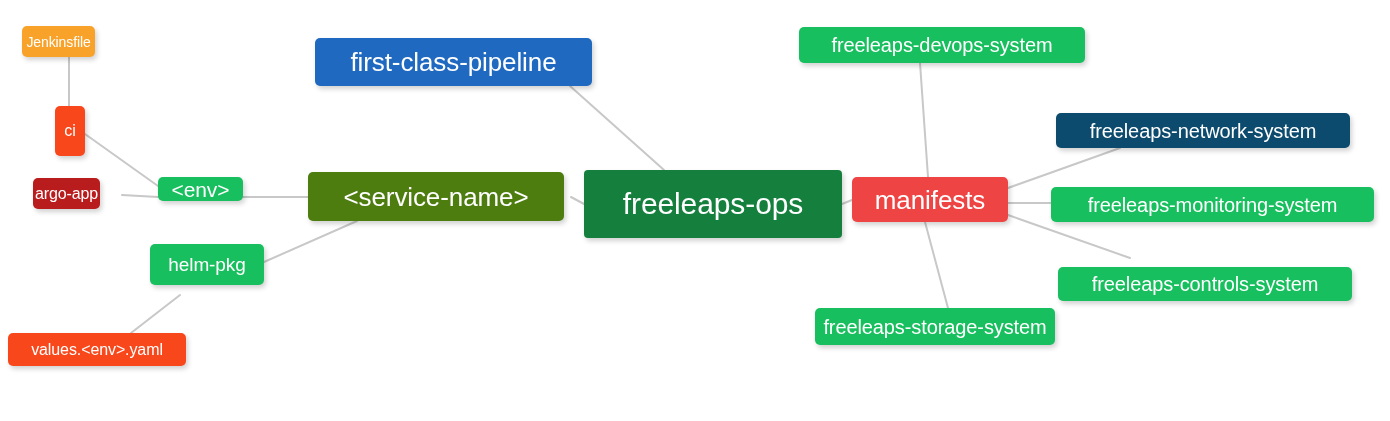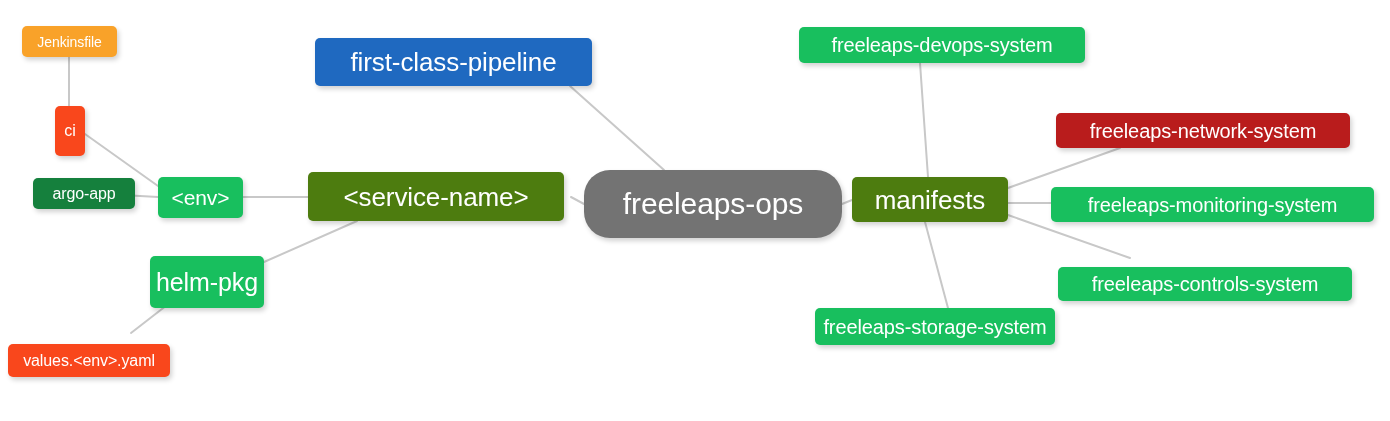--- a/index.html
+++ b/index.html
@@ -69,29 +69,29 @@
       <line class="edge" x1="158" y1="197" x2="122" y2="195" stroke="#c8c8c8"></line>
       <line class="edge" x1="69" y1="106" x2="69" y2="57" stroke="#c8c8c8"></line>
       <line class="edge" x1="180" y1="295" x2="131" y2="333" stroke="#c8c8c8"></line>
       <line class="edge" x1="928" y1="177" x2="920" y2="63" stroke="#c8c8c8"></line>
       <line class="edge" x1="1008" y1="188" x2="1120" y2="148" stroke="#c8c8c8"></line>
       <line class="edge" x1="1008" y1="203" x2="1051" y2="203" stroke="#c8c8c8"></line>
       <line class="edge" x1="1008" y1="215" x2="1130" y2="258" stroke="#c8c8c8"></line>
       <line class="edge" x1="925" y1="222" x2="948" y2="308" stroke="#c8c8c8"></line>
     </svg>
   <div id="node-layer">
-      <div class="node node-root" style="left: 584px; top: 170px; width: 258px; height: 68px; font-size: 30px; background: #737373; border-radius: 26px;">freeleaps-ops</div>
+      <div class="node node-root" style="left: 584px; top: 170px; width: 258px; height: 68px; font-size: 30px; background: #15803d;">freeleaps-ops</div>
       <div class="node node-blue" style="left: 308px; top: 172px; width: 256px; height: 49px; font-size: 26px; background: #4d7c0f;">&lt;service-name&gt;</div>
       <div class="node node-blue" style="left: 315px; top: 38px; width: 277px; height: 48px; font-size: 26px; background: rgb(31, 105, 192);">first-class-pipeline</div>
-      <div class="node node-green" style="left: 158px; top: 177px; width: 85px; height: 41px; font-size: 21px; background: rgb(24, 191, 94);">&lt;env&gt;</div>
+      <div class="node node-green" style="left: 158px; top: 177px; width: 85px; height: 24px; font-size: 21px; background: rgb(24, 191, 94);">&lt;env&gt;</div>
       <div class="node node-red" style="left: 55px; top: 106px; width: 30px; height: 50px; font-size: 16px; background: rgb(249, 71, 28);">ci</div>
-      <div class="node node-orange" style="left: 22px; top: 26px; width: 95px; height: 31px; font-size: 14px; background: rgb(249, 162, 41);">Jenkinsfile</div>
-      <div class="node node-red" style="left: 33px; top: 178px; width: 102px; height: 31px; font-size: 16px; background: #15803d;">argo-app</div>
-      <div class="node node-green" style="left: 150px; top: 256px; width: 114px; height: 52px; font-size: 25px; background: rgb(24, 191, 94);">helm-pkg</div>
-      <div class="node node-red" style="left: 8px; top: 333px; width: 162px; height: 33px; font-size: 16px; background: rgb(249, 71, 28); margin-top: 11px;">values.&lt;env&gt;.yaml</div>
-      <div class="node node-blue" style="left: 852px; top: 177px; width: 156px; height: 45px; font-size: 26px; background: #4d7c0f;">manifests</div>
+      <div class="node node-orange" style="left: 22px; top: 26px; width: 73px; height: 31px; font-size: 14px; background: rgb(249, 162, 41);">Jenkinsfile</div>
+      <div class="node node-red" style="left: 33px; top: 178px; width: 67px; height: 31px; font-size: 16px; background: #b91c1c;">argo-app</div>
+      <div class="node node-green" style="left: 150px; top: 244px; width: 114px; height: 41px; font-size: 19px; background: rgb(24, 191, 94);">helm-pkg</div>
+      <div class="node node-red" style="left: 8px; top: 333px; width: 178px; height: 33px; font-size: 16px; background: rgb(249, 71, 28);">values.&lt;env&gt;.yaml</div>
+      <div class="node node-blue" style="left: 852px; top: 177px; width: 156px; height: 45px; font-size: 26px; background: #ef4444;">manifests</div>
       <div class="node node-green" style="left: 799px; top: 27px; width: 286px; height: 36px; font-size: 20px; background: rgb(24, 191, 94);">freeleaps-devops-system</div>
-      <div class="node node-green" style="left: 1056px; top: 113px; width: 294px; height: 35px; font-size: 20px; background: #b91c1c;">freeleaps-network-system</div>
+      <div class="node node-green" style="left: 1056px; top: 113px; width: 294px; height: 35px; font-size: 20px; background: #0c4a6e;">freeleaps-network-system</div>
       <div class="node node-green" style="left: 1051px; top: 187px; width: 323px; height: 35px; font-size: 20px; background: rgb(24, 191, 94);">freeleaps-monitoring-system</div>
       <div class="node node-green" style="left: 1058px; top: 267px; width: 294px; height: 34px; font-size: 20px; background: rgb(24, 191, 94);">freeleaps-controls-system</div>
       <div class="node node-green" style="left: 815px; top: 308px; width: 240px; height: 37px; font-size: 20px; background: rgb(24, 191, 94);">freeleaps-storage-system</div>
     </div>
 </div>
 
 </body></html>

